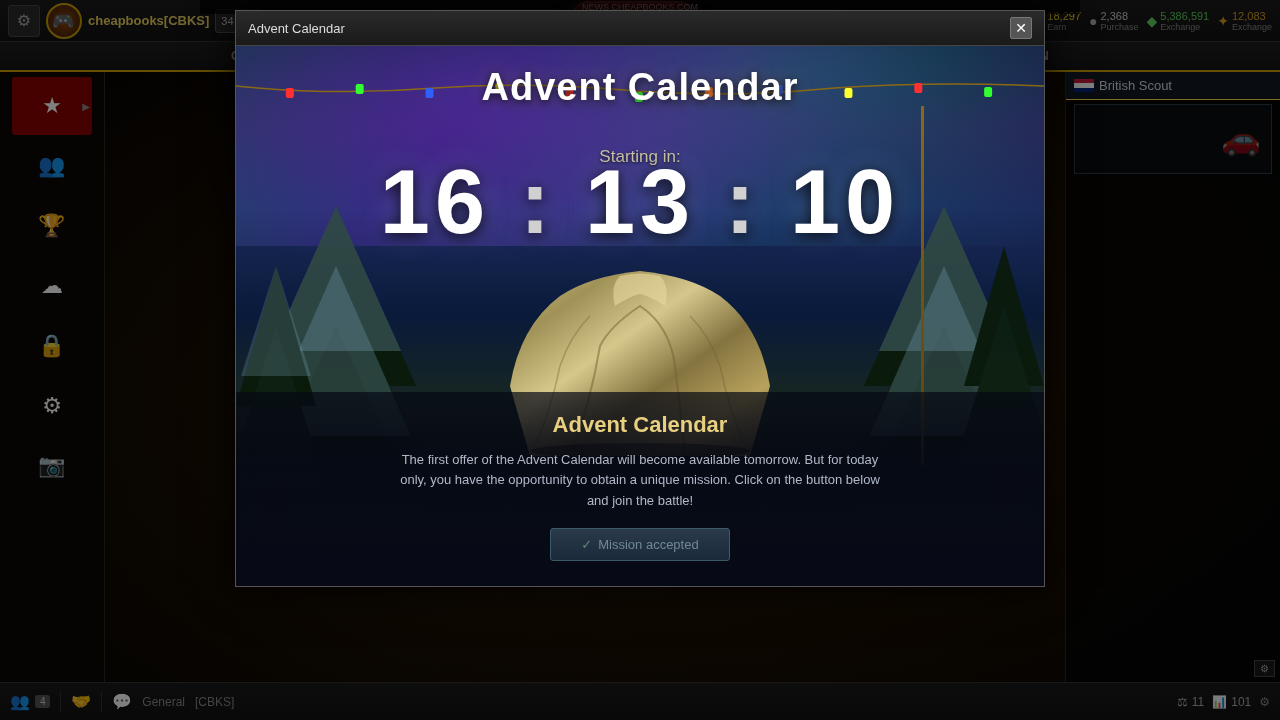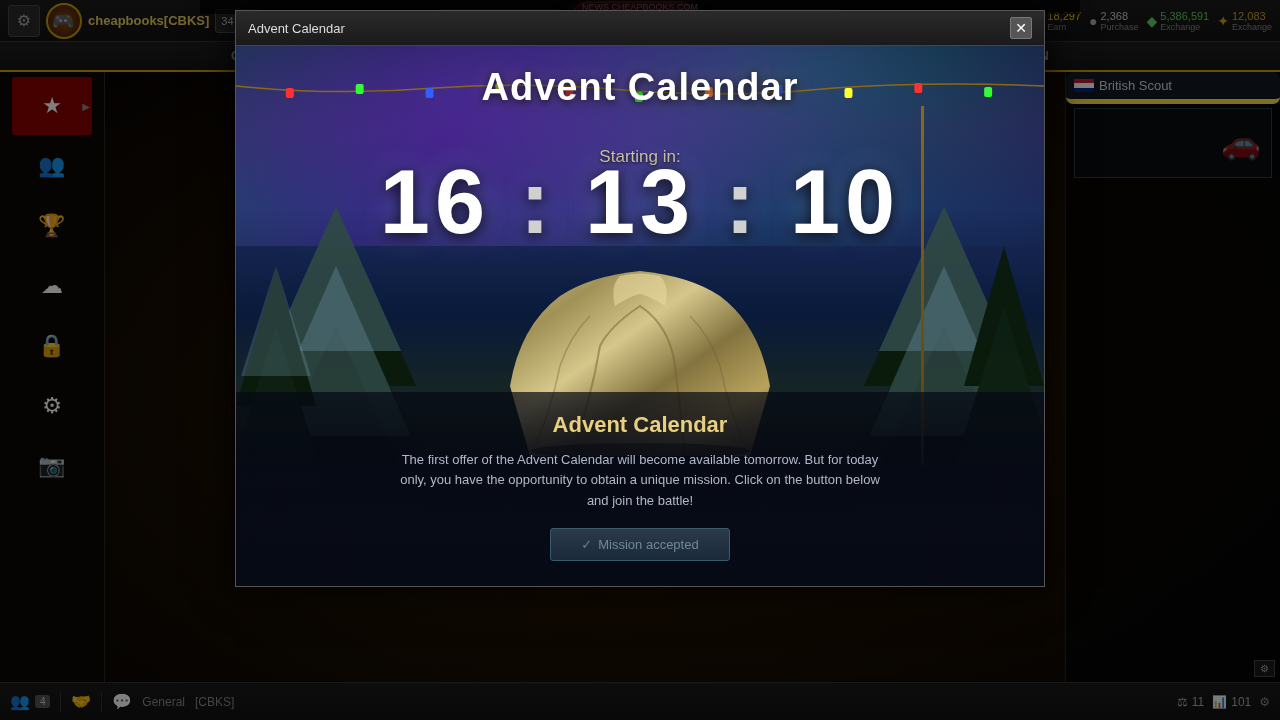--- a/index.html
+++ b/index.html
@@ -433,22 +433,21 @@
       border-left: 1px solid #2a2a2a;
       z-index: 10;
       overflow: hidden;
     }
     .british-scout-header {
       display: flex;
       align-items: center;
       gap: 5px;
       padding: 6px 8px;
       background: rgba(20,30,40,0.9);
-      border-bottom: 5px solid #fde047;
-      border-radius: 7px;
+      border-bottom: 1px solid #fde047;
     }
     .nation-flag {
       width: 20px; height: 13px;
       background: linear-gradient(180deg, #C41E3A 0%, #C41E3A 33%, #fff 33%, #fff 66%, #00247D 66%, #00247D 100%);
     }
     .vehicle-name { font-size: 13px; color: #d0d8e0; }
     .vehicle-desc { font-size: 11px; color: #888; padding: 4px 8px; }
     .tank-silhouette {
       font-size: 28px;
       opacity: 0.6;

